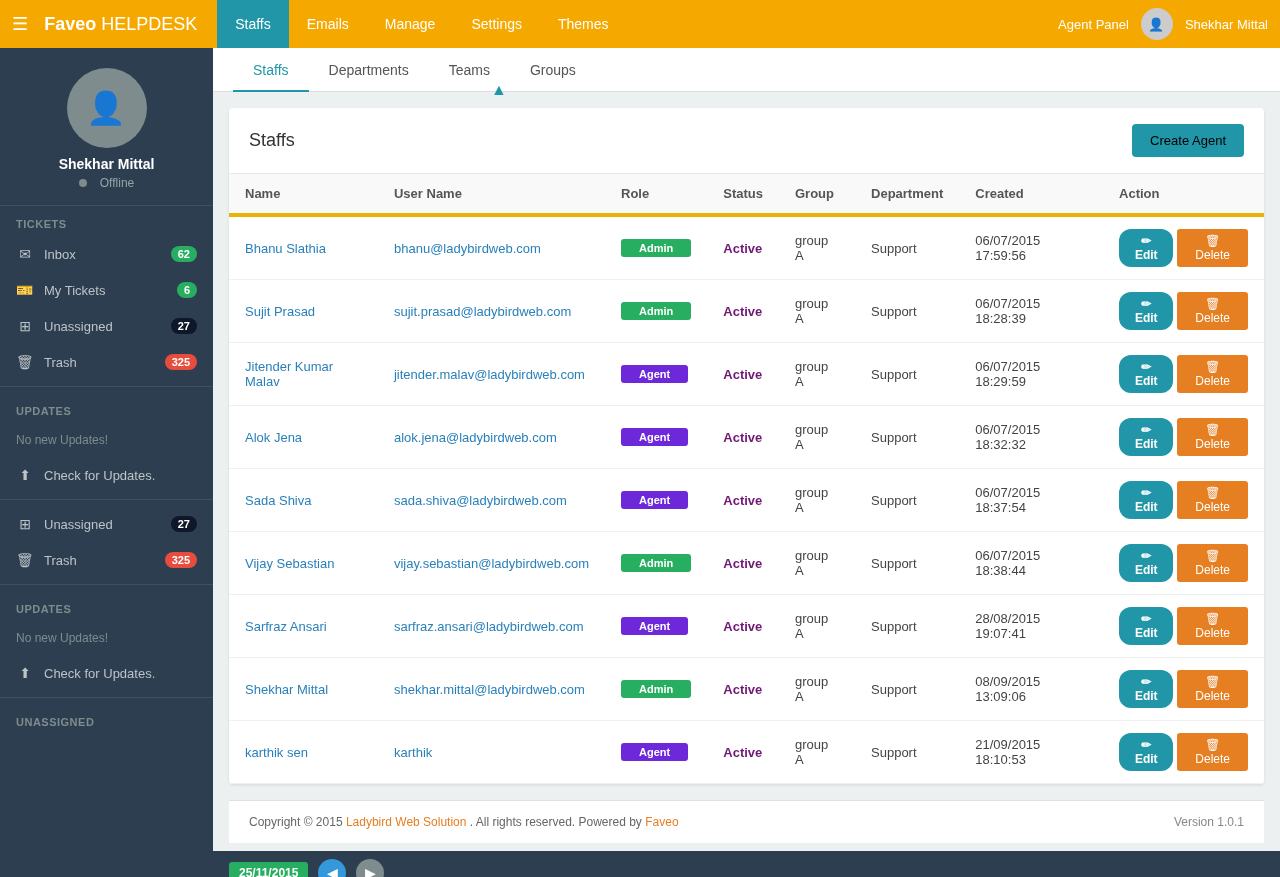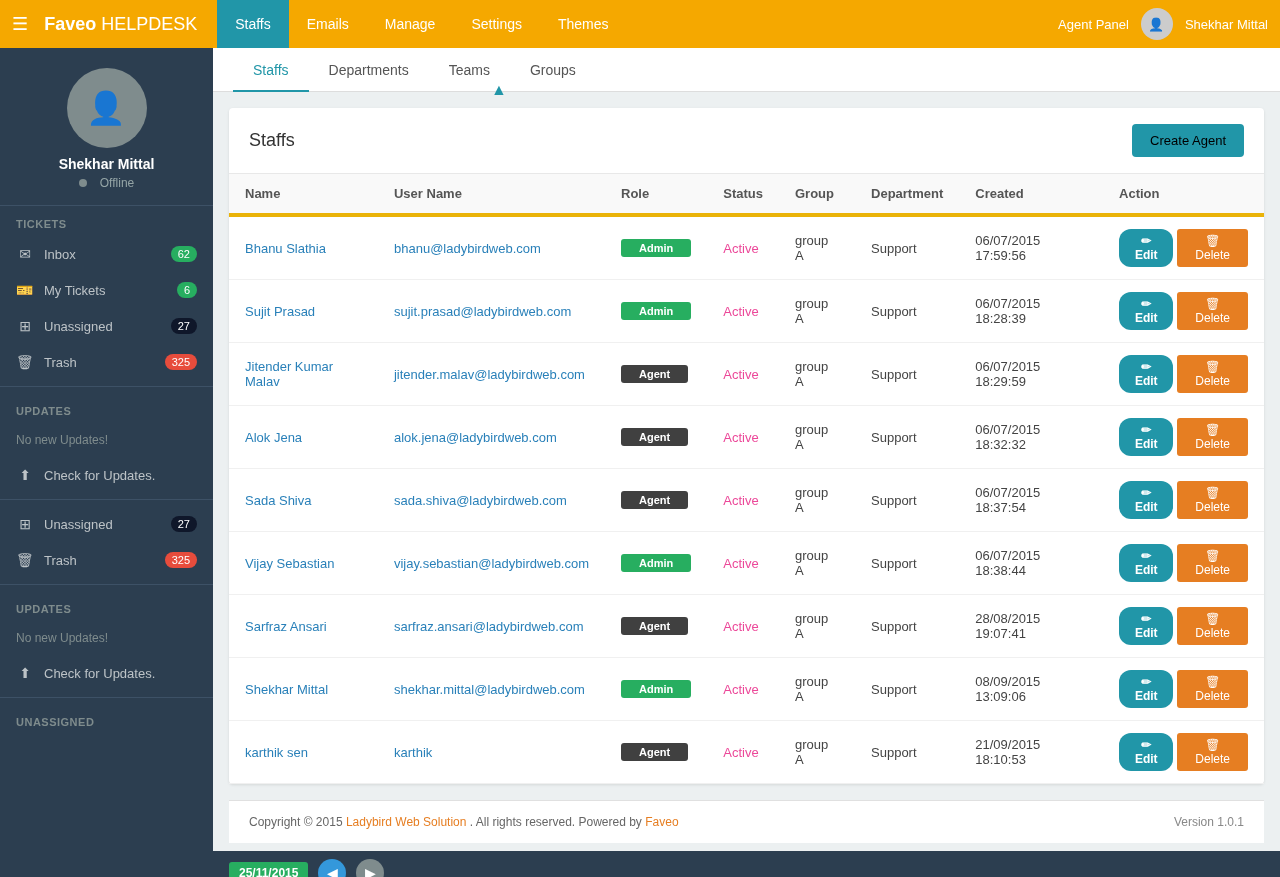--- a/index.html
+++ b/index.html
@@ -108,21 +108,21 @@
       gap: 10px;
     }
     .sidebar-item .icon { font-size: 14px; width: 18px; text-align: center; }
     .sidebar-badge {
       margin-left: auto;
       background: #e74c3c;
       color: white;
       border-radius: 10px;
       padding: 2px 7px;
       font-size: 11px;
-      font-weight: normal;
+      font-weight: bold;
     }
     .sidebar-badge.green { background: #27ae60; }
     .sidebar-badge.blue { background: #0f172a; }
     .sidebar-divider { border-top: 1px solid #3d5166; margin: 6px 0; }
     .sidebar-updates { padding: 10px 16px; color: #7f8c8d; font-size: 12px; }
 
     
     .main-content {
       margin-left: 213px;
       margin-top: 48px;
@@ -211,23 +211,23 @@
 
     .badge {
       display: inline-block;
       padding: 3px 18px;
       border-radius: 3px;
       font-size: 11px;
       font-weight: bold;
       color: white;
     }
     .badge-admin { background: #27ae60; }
-    .badge-agent { background: #404040; }
-
-    .status-active { color: #ec4899; font-weight: 400; }
+    .badge-agent { background: #6d28d9; }
+
+    .status-active { color: #701a75; font-weight: 700; }
 
     .action-btns { display: flex; gap: 4px; }
     .btn-edit {
       background: #2196a8;
       color: white;
       border: none;
       padding: 5px 10px;
       border-radius: 12px;
       cursor: pointer;
       font-size: 12px;

